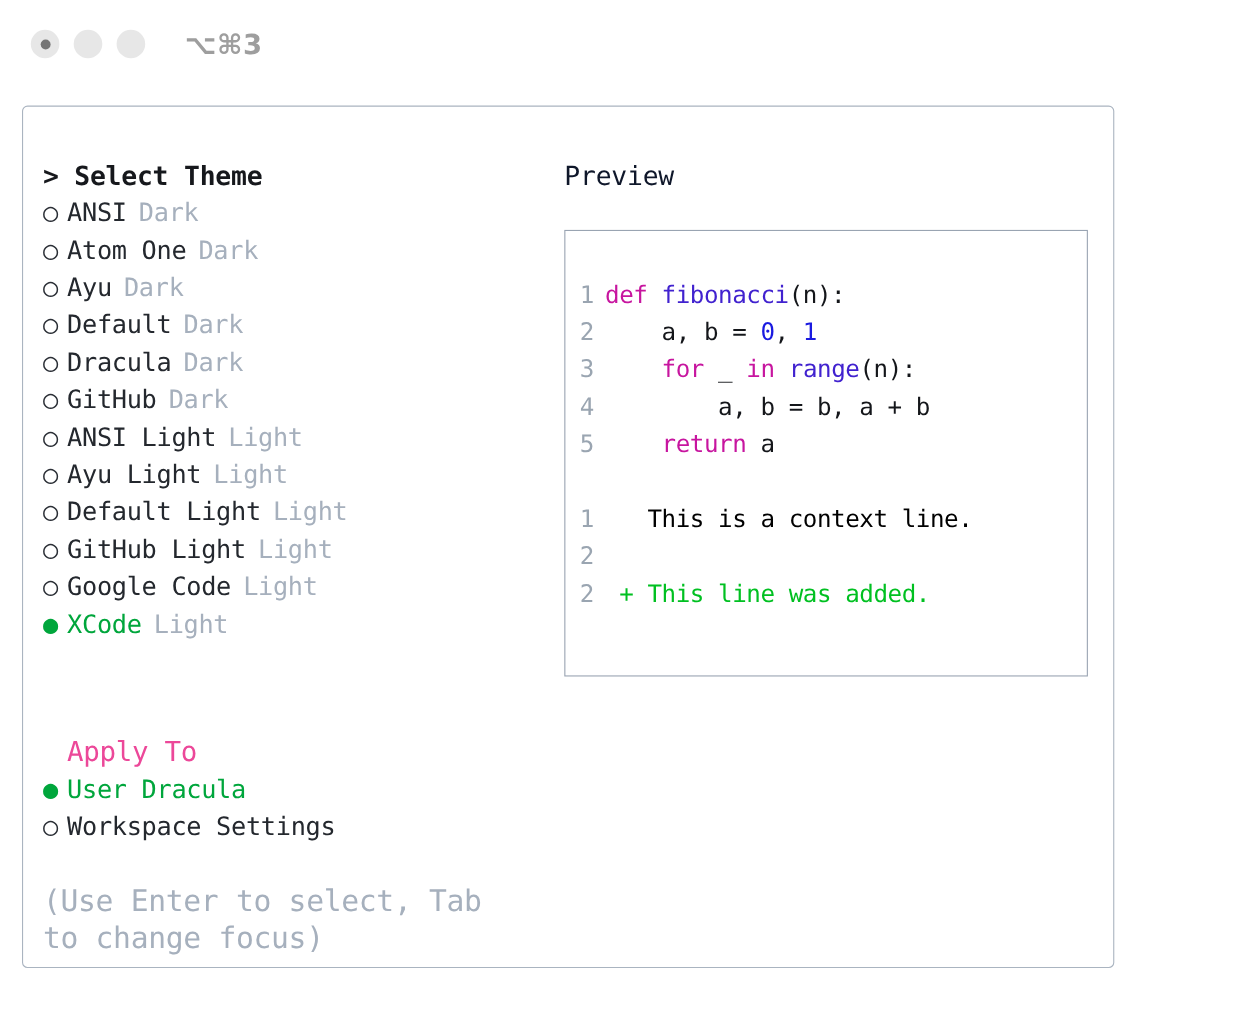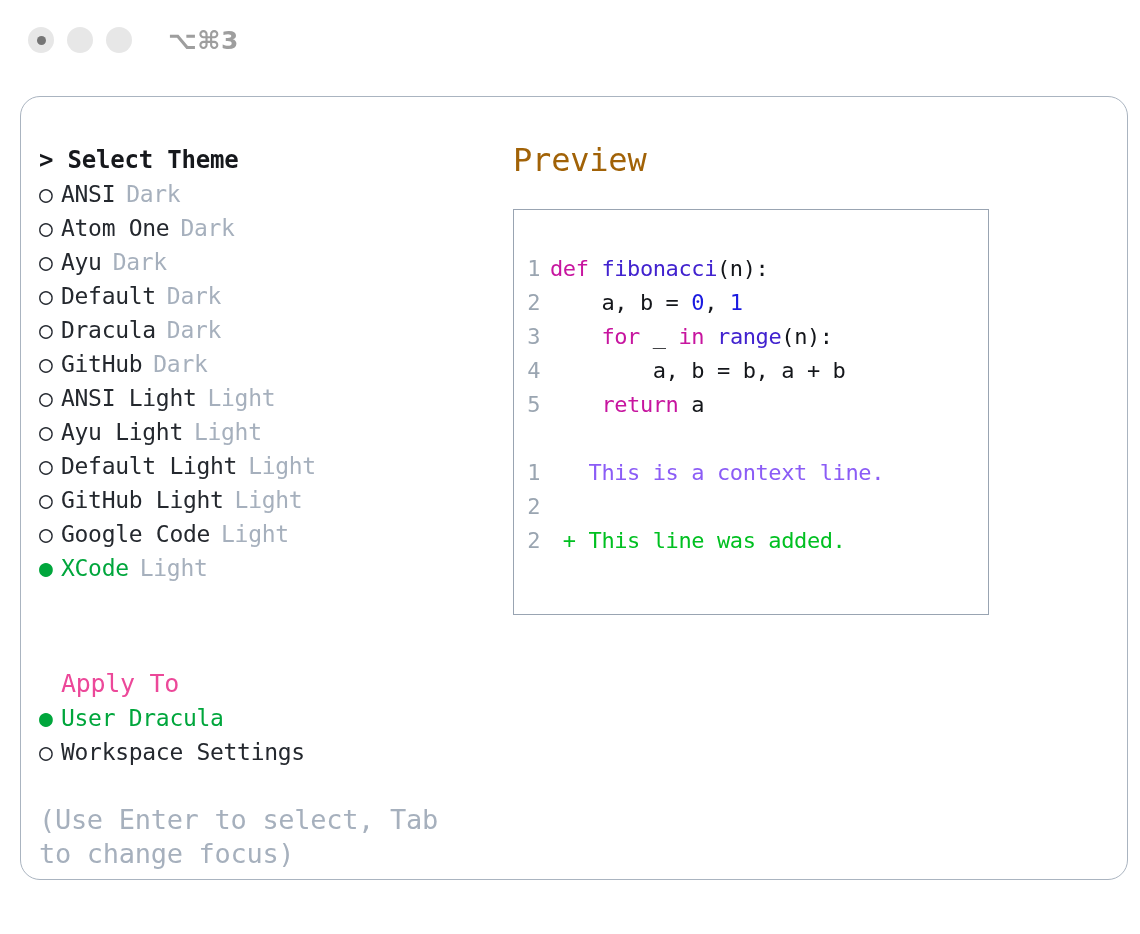--- a/index.html
+++ b/index.html
@@ -63,24 +63,24 @@
     font-weight: 700;
     letter-spacing: 0.5px;
     color: #9e9e9e;
   }
 
   
   .panel {
     position: absolute;
     left: 20px;
     top: 96px;
-    width: 1108px;
+    width: 993px;
     height: 784px;
     border: 1.6px solid #aab4c0;
-    border-radius: 20px;
+    border-radius: 5px;
     box-sizing: border-box;
     background: #ffffff;
   }
 
   .panel-inner {
     position: absolute;
     left: 0; top: 0;
     width: 100%;
     height: 100%;
     display: flex;
@@ -159,22 +159,22 @@
   .hint {
     color: #a6b0bd;
     font-size: 27px;
     line-height: 34px;
     width: 400px;
     letter-spacing: -0.3px;
   }
 
   
   .preview-label {
-    font-size: 32px;
-    color: #a16207;
+    font-size: 24px;
+    color: #0f172a;
     line-height: 34px;
     padding-left: 12px;
     letter-spacing: -0.2px;
   }
 
   .preview-box {
     margin-top: 32px;
     margin-left: 12px;
     width: 476px;
     height: 406px;
@@ -202,21 +202,21 @@
   }
   .code-text { color: #1d2026; }
 
   .tok-kw   { color: #c7159f; text-align: right; }
   .tok-fn   { color: #4122cf; }
   .tok-num  { color: #1a1ae0; }
   .tok-plain{ color: #14161a; }
 
   .blank-line { height: 34px; }
 
-  .diff-ctx  { color: #8b5cf6; }
+  .diff-ctx  { color: #000000; }
   .diff-del  { color: #c41a11; }
   .diff-add  { color: #00c021; }
 </style>
 </head>
 <body>
 
 <div class="app-window">
 
   <div class="titlebar">
     <div class="dots">

